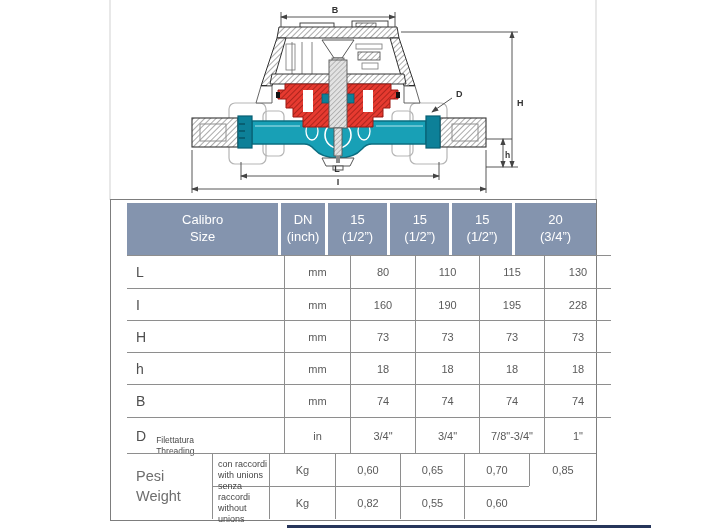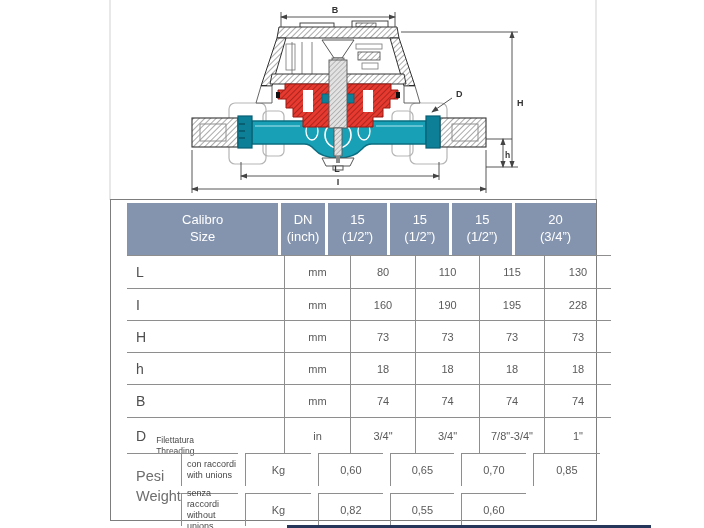--- a/index.html
+++ b/index.html
@@ -21,21 +21,21 @@
   .td{border-top:1px solid #8e8e8e;border-left:1px solid #8e8e8e;box-sizing:border-box;
       display:flex;align-items:center;justify-content:center;font-size:11px;color:#5a5a5a;}
   .td.first{border-left:none;justify-content:flex-start;padding-left:9px;font-size:14px;color:#4f4f4f;}
   .smalllbl{font-size:8.5px;line-height:1.2;color:#4a4a4a;margin-left:10px;margin-top:20px;}
 
   .wblock{display:flex;height:66px;}
   .wlabel{width:100px;border-top:1px solid #8e8e8e;box-sizing:border-box;display:flex;
           flex-direction:column;justify-content:center;padding-left:9px;font-size:14.5px;
           color:#6e6e6e;line-height:1.35;}
   .wgrid{display:grid;grid-template-columns:57px 66px 65px 64px 65px 67px;
-         grid-template-rows:33px 33px;flex:1;gap:7px;}
+         grid-template-rows:33px 33px;flex:1;}
   .wdesc{font-size:9px;line-height:1.2;color:#474747;justify-content:flex-start;padding-left:5px;
          flex-direction:column;align-items:flex-start;justify-content:center;}
 
   
   #bottom-bar{position:absolute;left:287px;top:525px;width:364px;height:3px;background:#26355a;}
 </style>
 </head>
 <body>
 
 <div id="page">

